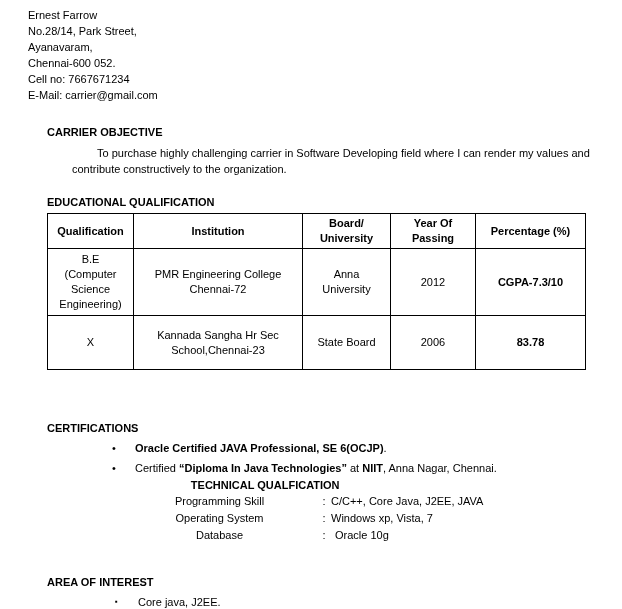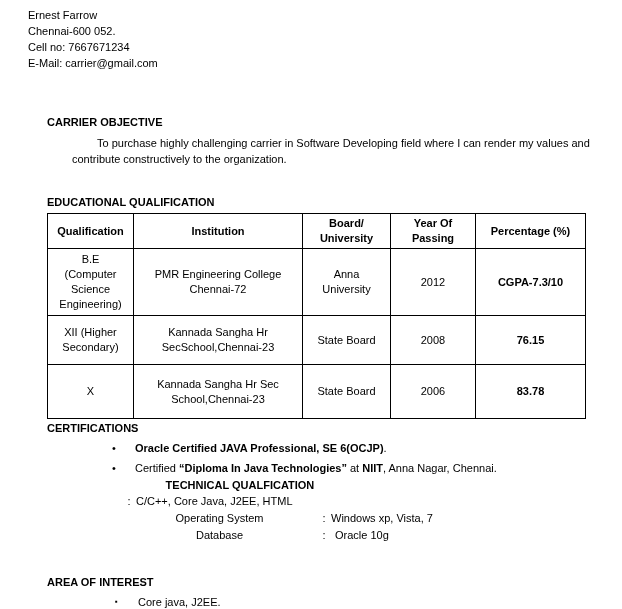--- a/index.html
+++ b/index.html
@@ -13,21 +13,21 @@
     height: 609px;
     background: #ffffff;
     color: #000000;
     font-family: "Liberation Sans", sans-serif;
     font-size: 11px;
     line-height: 16px;
     overflow: hidden;
   }
   .contact { position: absolute; left: 28px; top: 7px; }
   .sec { position: absolute; left: 47px; }
-  .sec-objective { top: 114px; }
+  .sec-objective { top: 124px; }
   .sec-education { top: 194px; }
   .sec-cert      { top: 420px; }
   .sec-tech      { top: 477px; text-align: center; }
   .sec-interest  { top: 574px; }
   .heading { font-weight: bold; }
   .b { font-weight: bold; }
 
   .obj-text {
     margin: 5px 0 0 25px;
     width: 534px;
@@ -66,20 +66,22 @@
   .tq-label { flex: 0 0 195px; }
   .tq-sep   { flex: 0 0 14px; }
 </style>
 </head>
 <body>
 
 <div class="page">
 
   <div class="contact">
     <div>Ernest Farrow</div>
+    <div>No.28/14, Park Street,</div>
+    <div>Ayanavaram,</div>
     <div>Chennai-600 052.</div>
     <div>Cell no: 7667671234</div>
     <div>E-Mail: carrier@gmail.com</div>
   </div>
 
   <div class="sec sec-objective">
     <div class="heading">CARRIER OBJECTIVE</div>
     <div class="obj-text">To purchase highly challenging carrier in Software Developing field where I can render my values and contribute constructively to the organization.</div>
   </div>
 
@@ -110,29 +112,20 @@
 (Computer
 Science
 Engineering)</td>
           <td>PMR Engineering College
 Chennai-72</td>
           <td>Anna
 University</td>
           <td>2012</td>
           <td class="pct al">CGPA-7.3/10</td>
         </tr>
-        <tr class="r1">
-          <td>XII (Higher
-Secondary)</td>
-          <td>Kannada Sangha Hr
-SecSchool,Chennai-23</td>
-          <td>State Board</td>
-          <td>2008</td>
-          <td class="pct">76.15</td>
-        </tr>
         <tr class="r2">
           <td>X</td>
           <td>Kannada Sangha Hr Sec
 School,Chennai-23</td>
           <td>State Board</td>
           <td>2006</td>
           <td class="pct">83.78</td>
         </tr>
       </tbody>
     </table>
@@ -146,22 +139,23 @@
     </div>
     <div class="bullet-item">
       <span class="bullet">•</span>
       <span><span>Certified </span><span class="b">“Diploma In Java Technologies”</span><span> at </span><span class="b">NIIT</span><span>, Anna Nagar, Chennai.</span></span>
     </div>
   </div>
 
   <div class="sec sec-tech">
     <div class="heading">TECHNICAL QUALFICATION</div>
     <div class="tq-row">
+      <span class="tq-label">Programming Skill</span>
       <span class="tq-sep">:</span>
-      <span class="tq-value">C/C++, Core Java, J2EE, HTML</span>
+      <span class="tq-value">C/C++, Core Java, J2EE, JAVA</span>
     </div>
     <div class="tq-row">
       <span class="tq-label">Operating System</span>
       <span class="tq-sep">:</span>
       <span class="tq-value">Windows xp, Vista, 7</span>
     </div>
     <div class="tq-row">
       <span class="tq-label">Database</span>
       <span class="tq-sep">:</span>
       <span class="tq-value" style="padding-left:4px">Oracle 10g</span>

